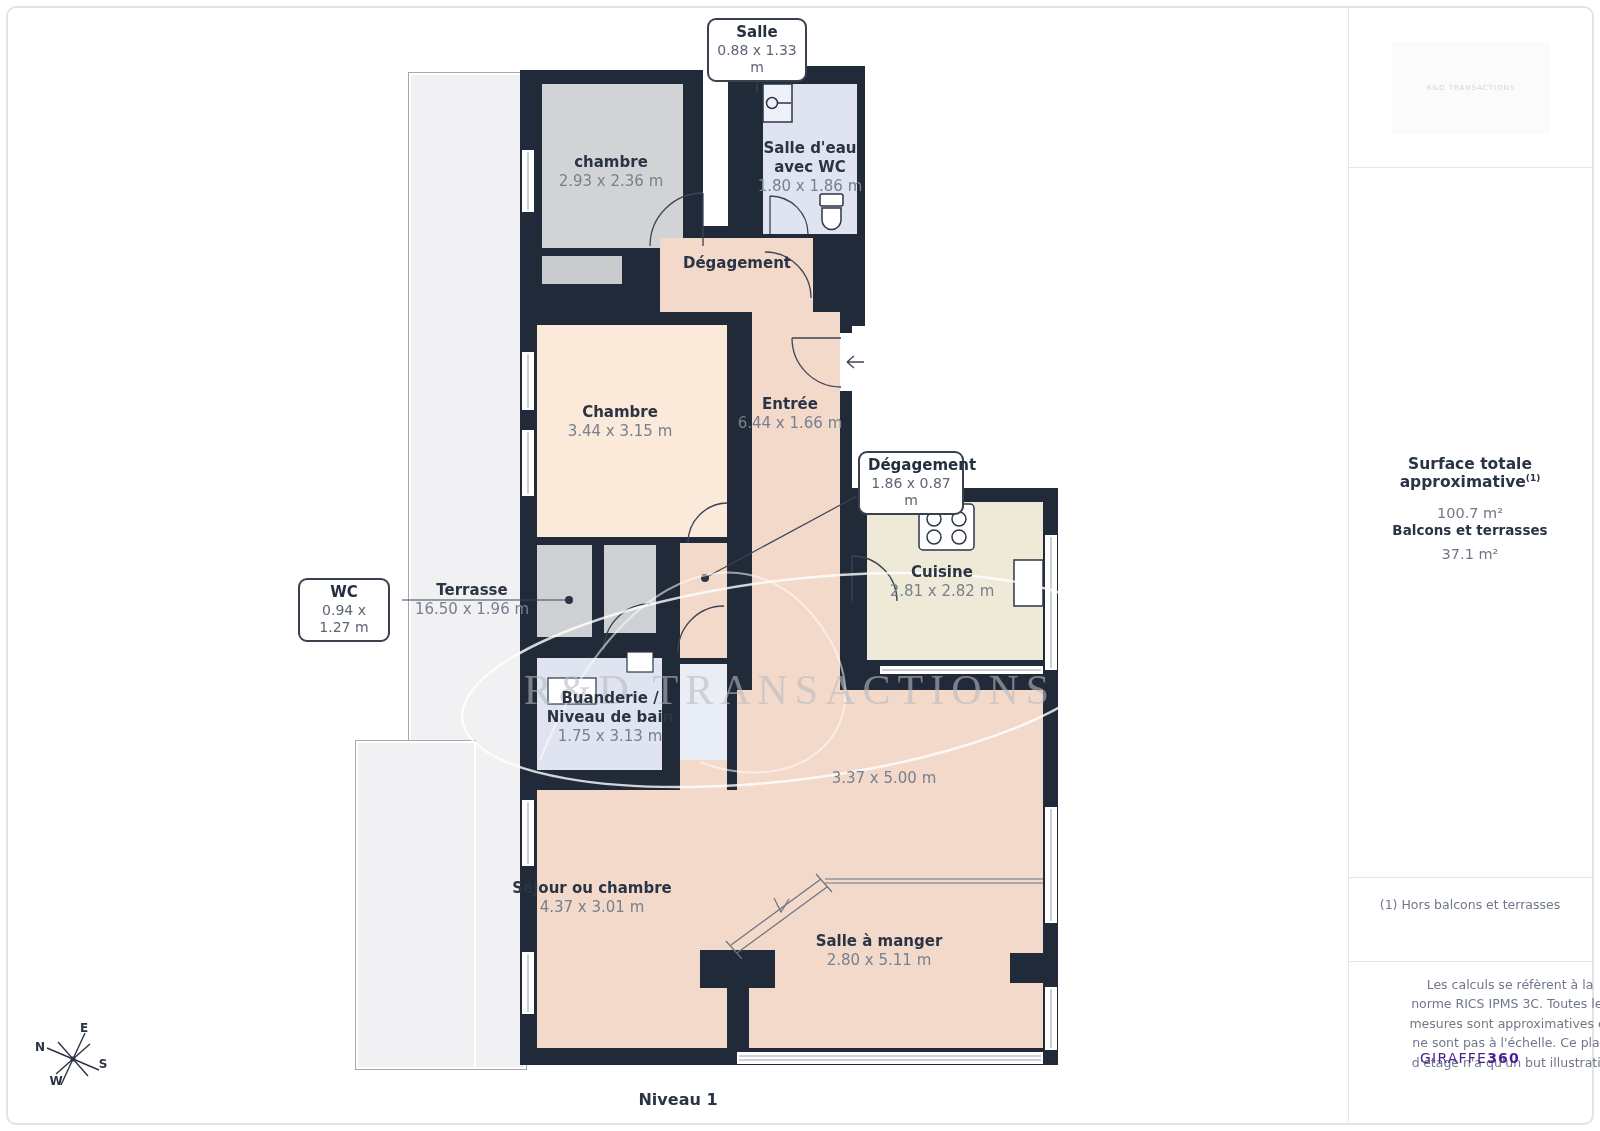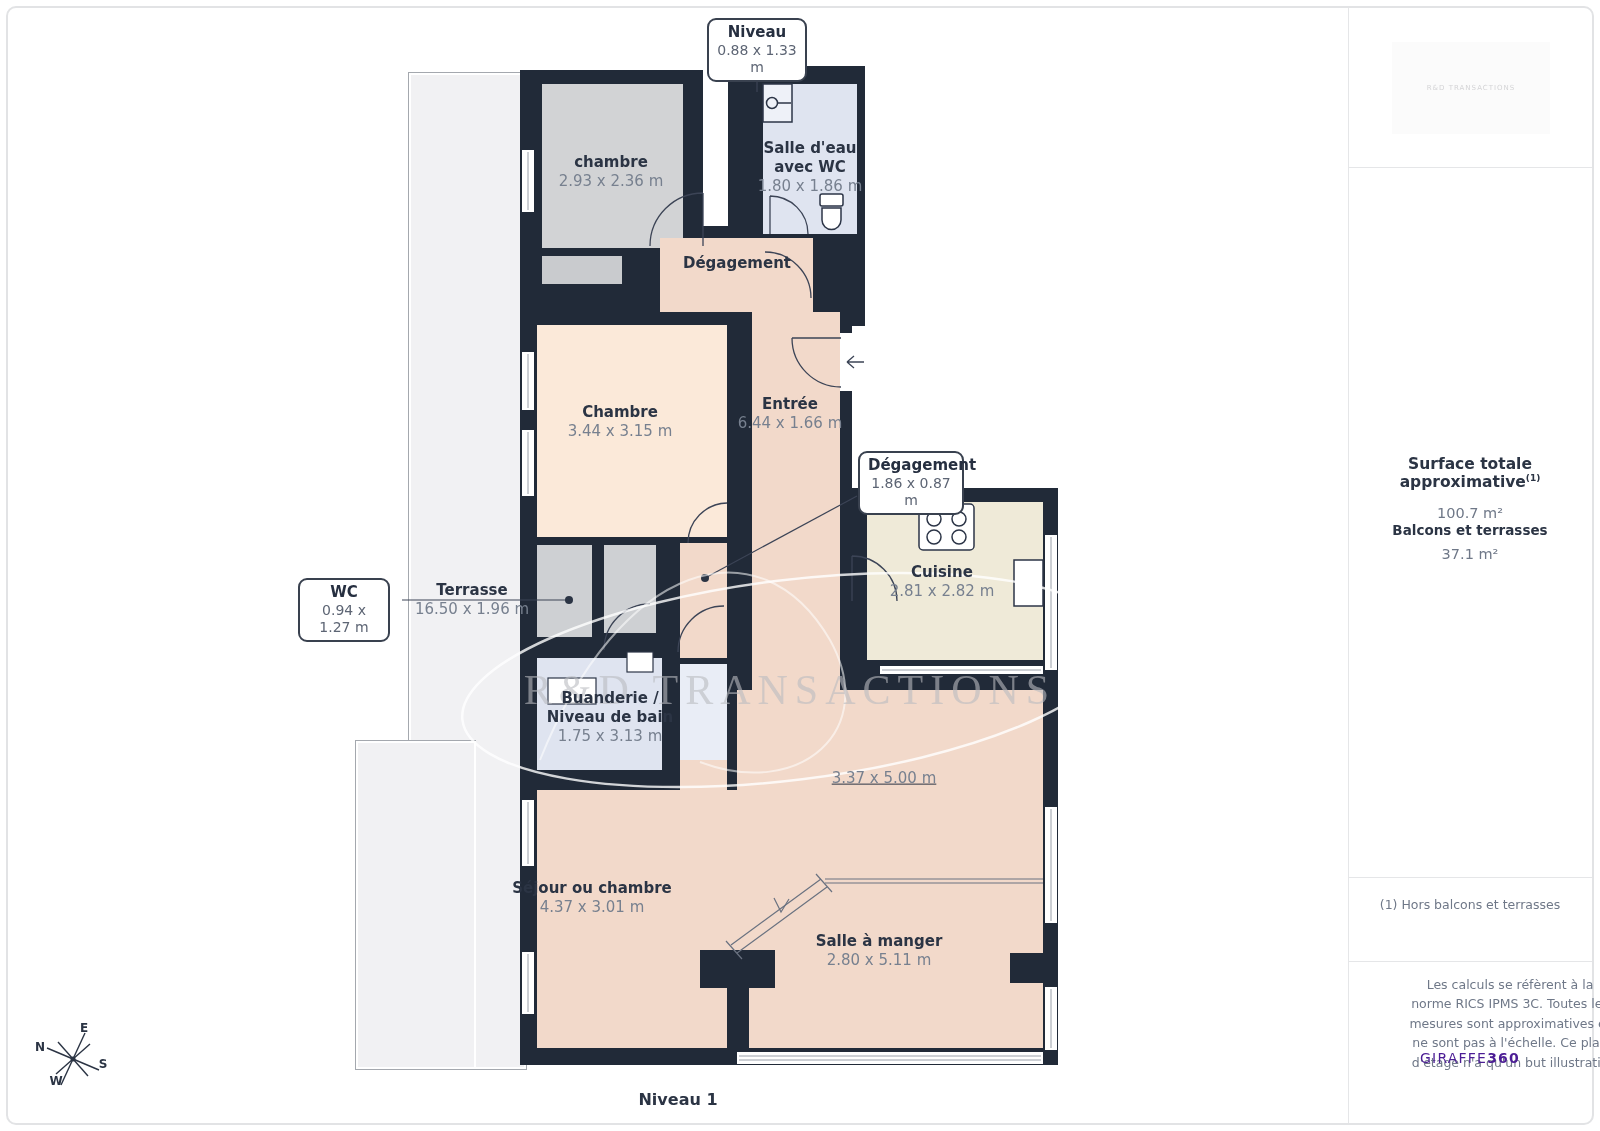--- a/index.html
+++ b/index.html
@@ -201,34 +201,34 @@
   <span class="room-dims">2.81 x 2.82 m</span>
 </div>
 <div class="room-label" style="left:472px;top:600px;">
   <span class="room-name">Terrasse</span>
   <span class="room-dims">16.50 x 1.96 m</span>
 </div>
 <div class="room-label wrap" style="left:610px;top:717px;width:130px;">
   <span class="room-name">Buanderie / Niveau de bain</span>
   <span class="room-dims">1.75 x 3.13 m</span>
 </div>
-<div class="room-label" style="left:884px;top:778px;text-decoration:underline;">
+<div class="room-label" style="left:884px;top:778px;">
   <span class="room-dims">3.37 x 5.00 m</span>
 </div>
 <div class="room-label" style="left:592px;top:898px;">
   <span class="room-name">Séjour ou chambre</span>
   <span class="room-dims">4.37 x 3.01 m</span>
 </div>
 <div class="room-label" style="left:879px;top:951px;">
   <span class="room-name">Salle à manger</span>
   <span class="room-dims">2.80 x 5.11 m</span>
 </div>
 
 <div class="callout" style="left:707px;top:18px;width:100px;">
-  <span class="callout-title">Niveau</span>
+  <span class="callout-title">Salle</span>
   <span class="callout-dims">0.88 x 1.33 m</span>
 </div>
 <div class="callout" style="left:298px;top:578px;width:92px;">
   <span class="callout-title">WC</span>
   <span class="callout-dims">0.94 x 1.27 m</span>
 </div>
 <div class="callout" style="left:858px;top:451px;width:106px;">
   <span class="callout-title">Dégagement</span>
   <span class="callout-dims">1.86 x 0.87 m</span>
 </div>

